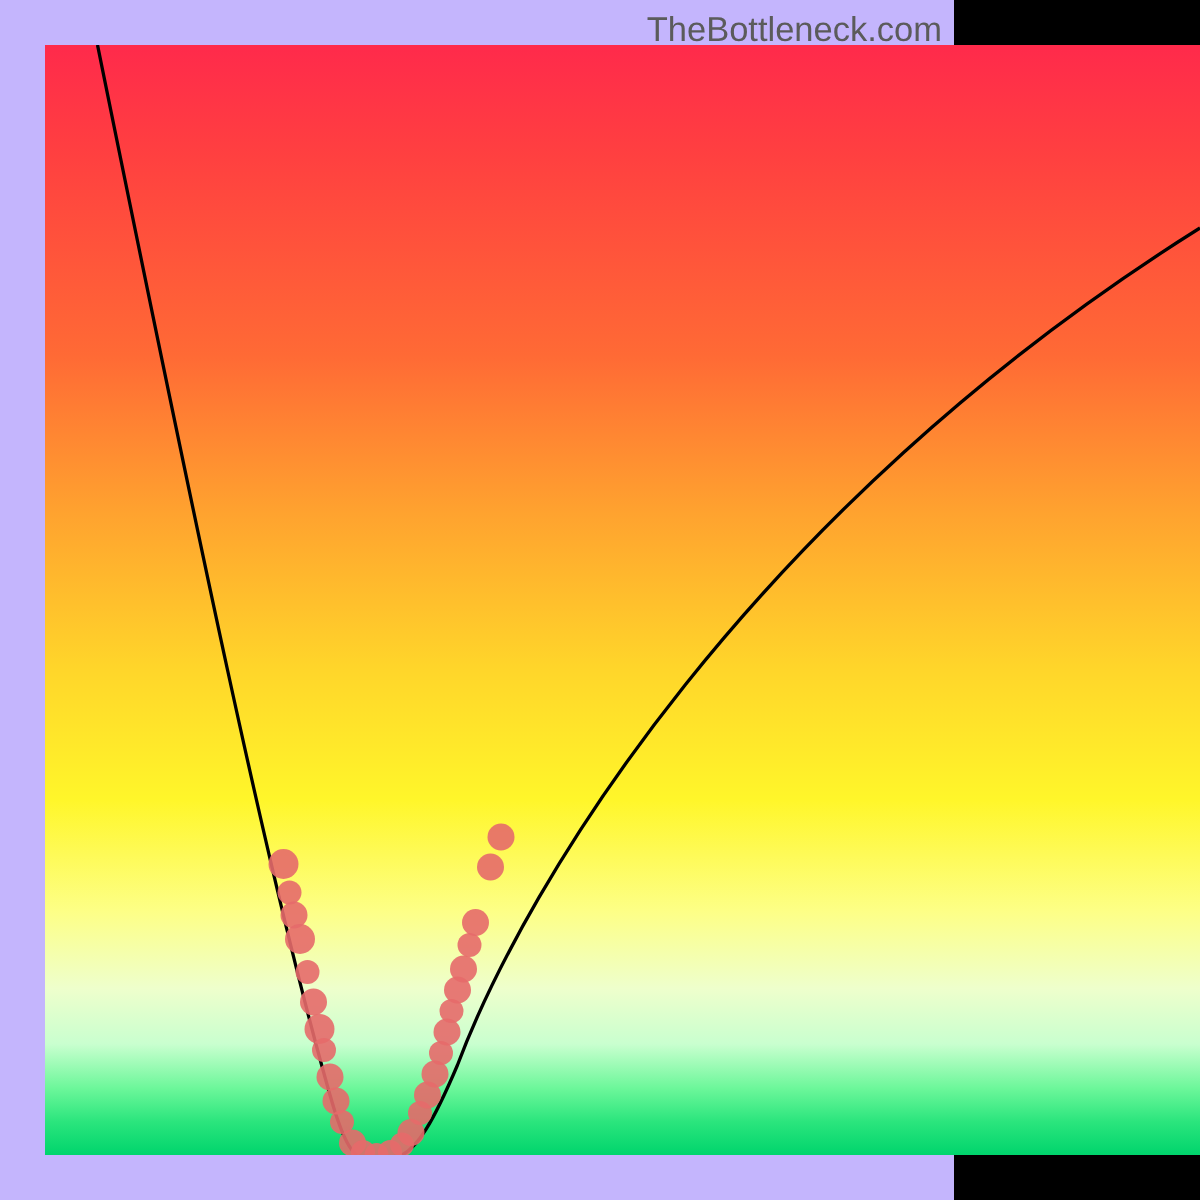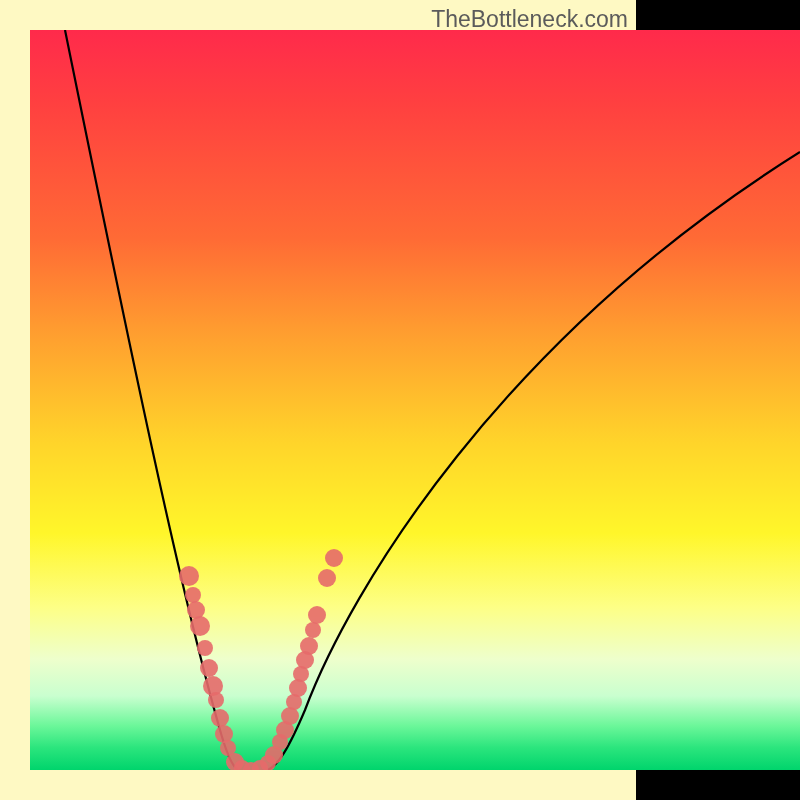--- a/index.html
+++ b/index.html
@@ -8,21 +8,21 @@
     width: 800px;
     height: 800px;
     overflow: hidden;
     background: #000;
     font-family: Arial, Helvetica, sans-serif;
   }
   .frame {
     position: relative;
     width: 636px;
     height: 800px;
-    background: #fef9c3;
+    background: #c4b5fd;
   }
   .plot-area {
     position: absolute;
     left: 30px;
     top: 30px;
     width: 770px;
     height: 740px;
     background: linear-gradient(to bottom,
       #ff2a4b 0%,
       #ff4040 10%,

